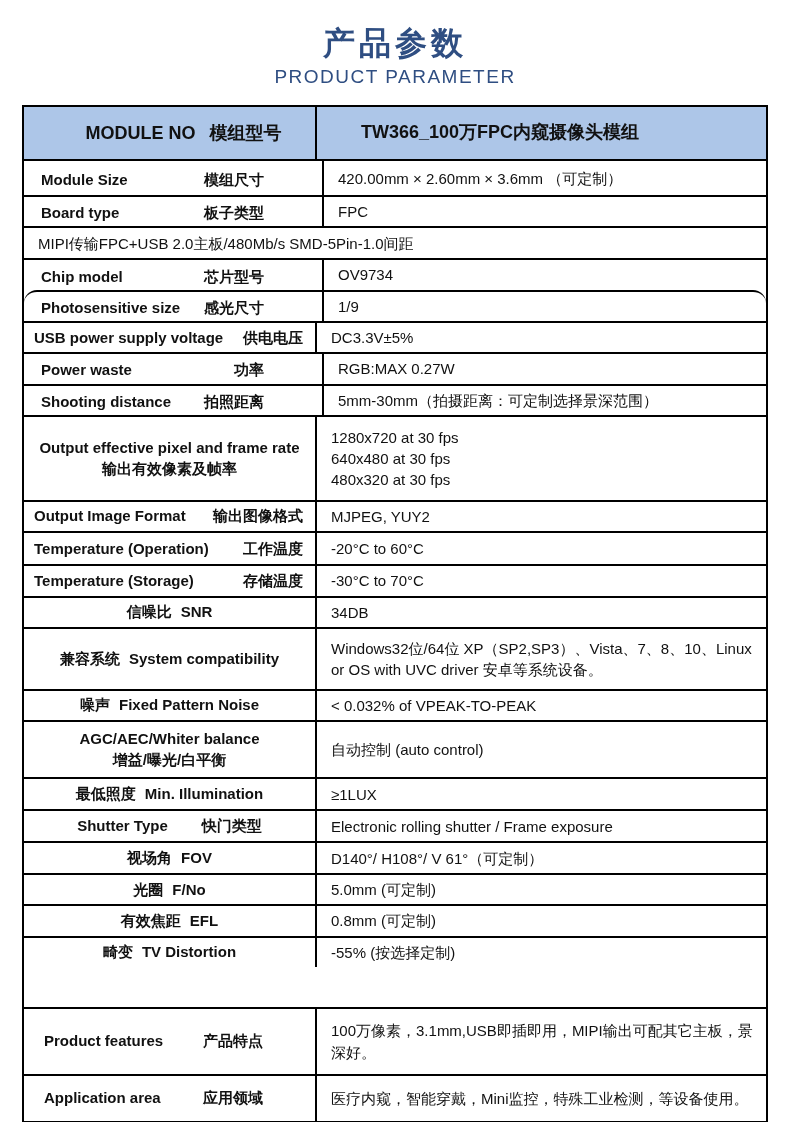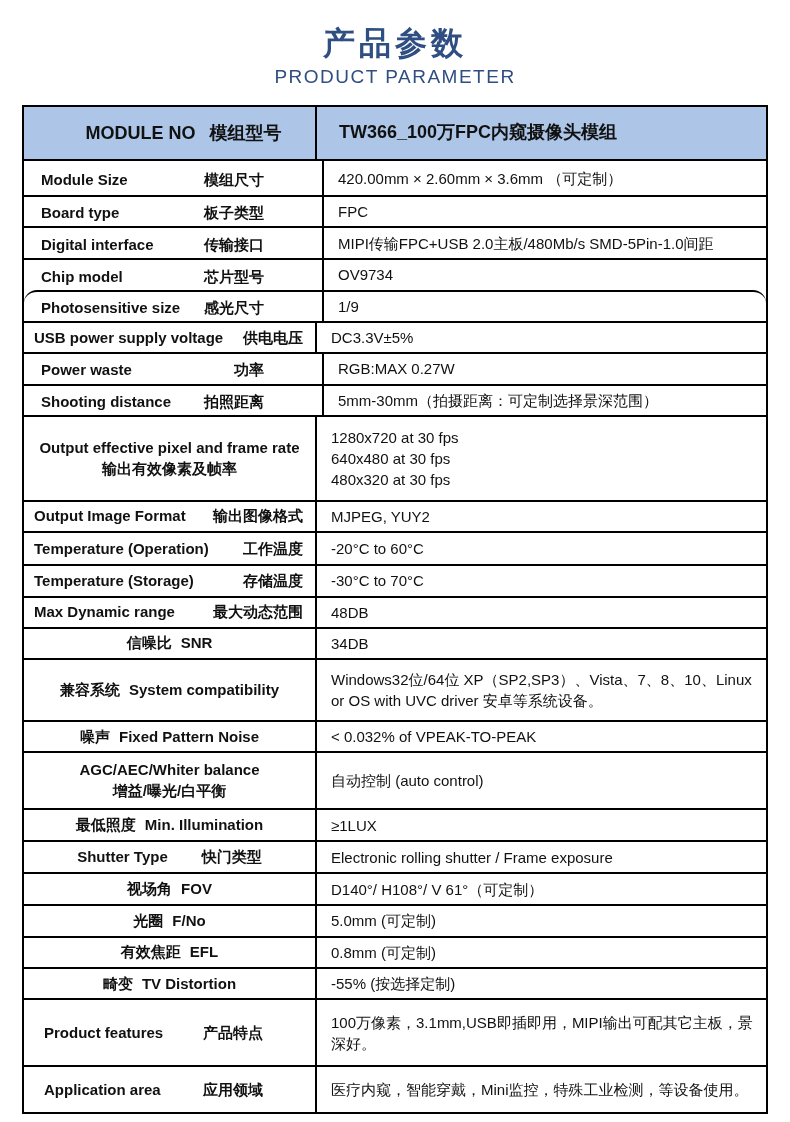--- a/index.html
+++ b/index.html
@@ -74,20 +74,21 @@
   .header-row .cell-l{
     justify-content:center;
     gap:14px;
     font-size:18px;
   }
   .header-row .cell-r{
     justify-content:center;
     font-size:18px;
     font-weight:700;
     padding-left:22px;
+    margin-left:22px;
   }
 </style>
 </head>
 <body>
 
 <div class="title-wrap">
   <div class="page-title">产品参数</div>
   <div class="page-subtitle">PRODUCT PARAMETER</div>
 </div>
 
@@ -114,24 +115,20 @@
       <div class="row data-row" style="min-height: 31px;">
         <div class="cell-l spread">
           <span>Board type</span>
           <span>板子类型</span>
         </div>
         <div class="cell-r">
           <div>FPC</div>
         </div>
       </div>
       <div class="row data-row" style="min-height: 32px;">
-        <div class="cell-l spread">
-          <span>Digital interface</span>
-          <span>传输接口</span>
-        </div>
         <div class="cell-r">
           <div>MIPI传输FPC+USB 2.0主板/480Mb/s SMD-5Pin-1.0间距</div>
         </div>
       </div>
       <div class="row data-row" style="min-height: 27px;">
         <div class="cell-l spread">
           <span>Chip model</span>
           <span>芯片型号</span>
         </div>
         <div class="cell-r">
@@ -205,29 +202,20 @@
       </div>
       <div class="row data-row" style="min-height: 31px;">
         <div class="cell-l spread-full">
           <span>Temperature (Storage)</span>
           <span>存储温度</span>
         </div>
         <div class="cell-r">
           <div>-30°C to 70°C</div>
         </div>
       </div>
-      <div class="row data-row" style="min-height: 31px;">
-        <div class="cell-l spread-full">
-          <span>Max Dynamic range</span>
-          <span>最大动态范围</span>
-        </div>
-        <div class="cell-r">
-          <div>48DB</div>
-        </div>
-      </div>
       <div class="row data-row" style="min-height: 29px;">
         <div class="cell-l center">
           <span>信噪比</span>
           <span>SNR</span>
         </div>
         <div class="cell-r">
           <div>34DB</div>
         </div>
       </div>
       <div class="row data-row" style="min-height: 62px;">
@@ -304,21 +292,21 @@
       </div>
       <div class="row data-row" style="min-height: 30px;">
         <div class="cell-l center">
           <span>畸变</span>
           <span>TV Distortion</span>
         </div>
         <div class="cell-r">
           <div>-55% (按选择定制)</div>
         </div>
       </div>
-      <div class="row data-row" style="min-height: 67px;">
+      <div class="row data-row" style="min-height: 67px; margin-top: 40px;">
         <div class="cell-l spread-in">
           <span>Product features</span>
           <span>产品特点</span>
         </div>
         <div class="cell-r">
           <div>100万像素，3.1mm,USB即插即用，MIPI输出可配其它主板，景深好。</div>
         </div>
       </div>
       <div class="row data-row" style="min-height: 47px;">
         <div class="cell-l spread-in">

